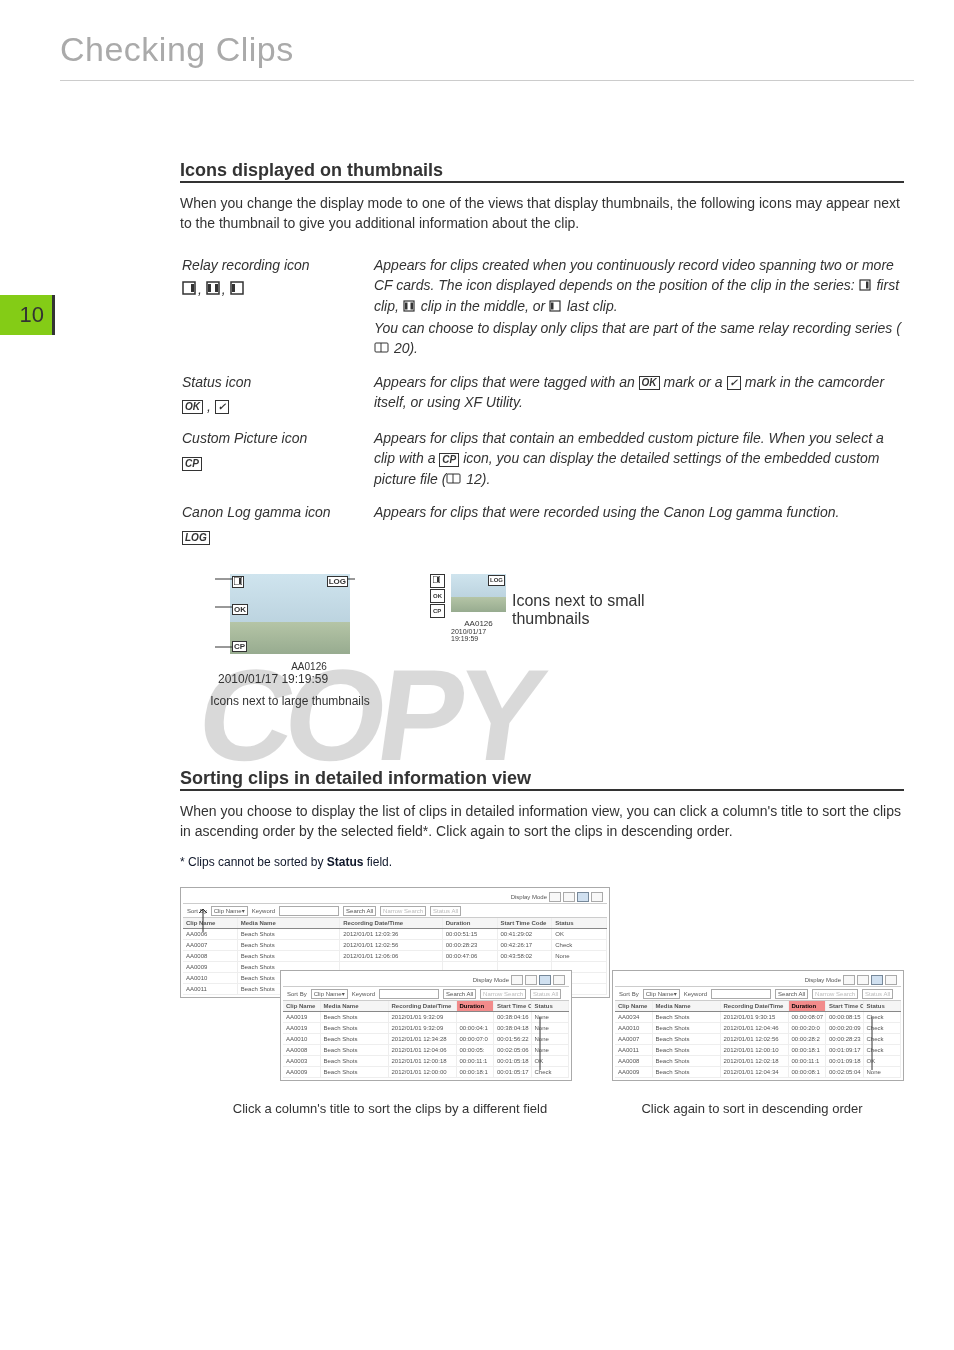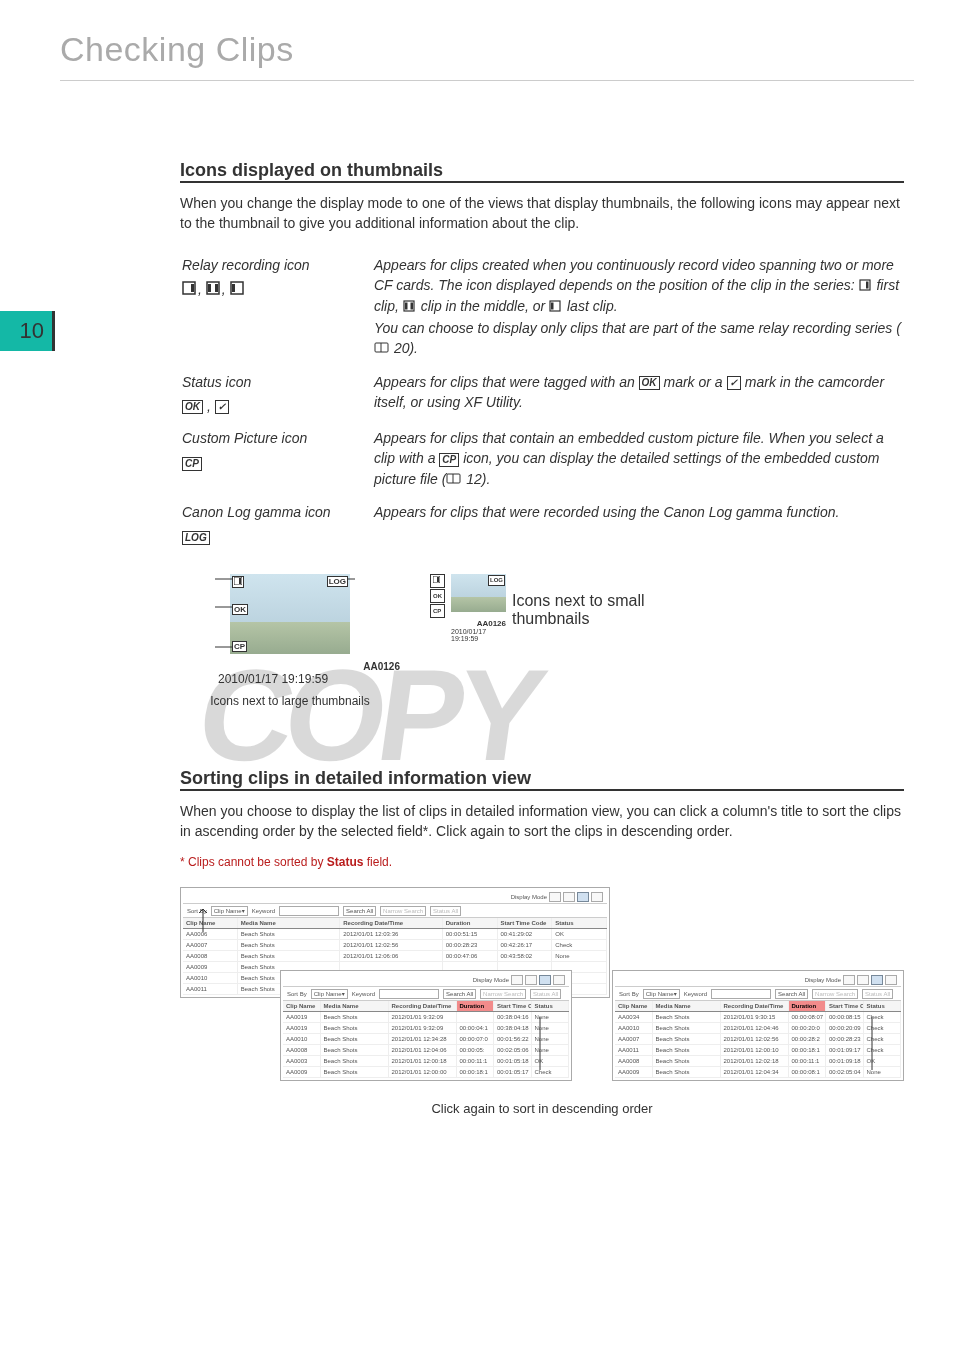--- a/index.html
+++ b/index.html
@@ -27,29 +27,28 @@
     right: 40px;
     height: 1px;
     background: #ccc;
   }
   .page-number-tab {
     position: absolute;
     top: 295px;
     left: 0;
     width: 55px;
     height: 40px;
-    background: #14b8a6;
+    background: #84cc16;
     border-right: 3px solid #333;
     display: flex;
     align-items: center;
     justify-content: flex-end;
     padding-right: 8px;
     font-size: 22px;
     color: #333;
-    margin-top: 16px;
   }
   .content {
     position: absolute;
     top: 160px;
     left: 180px;
     right: 50px;
   }
   .section-heading {
     font-size: 18px;
     font-weight: bold;
@@ -107,21 +106,21 @@
   }
   .thumb-large { width: 120px; height: 80px; }
   .thumb-small { width: 55px; height: 38px; }
   .thumb-cyclist {
     position: absolute;
     bottom: 0; left: 0; right: 0;
     height: 40%;
     background: linear-gradient(180deg, rgba(180,195,160,0.9) 0%, rgba(150,170,140,0.95) 100%);
   }
   .thumb-caption-title {
-    font-size: 10px; font-weight: bold; text-align: right; margin-top: 3px;
+    font-size: 10px; font-weight: normal; text-align: center; margin-top: 3px;
   }
   .thumb-caption-sub {
     font-size: 12px; text-align: left;
   }
   .corner-icon {
     position: absolute;
     background: #fff;
     border: 1px solid #333;
     font-size: 8px;
     font-weight: bold;
@@ -139,21 +138,21 @@
     left: 200px;
     font-size: 130px;
     font-weight: 900;
     color: rgba(0,0,0,0.15);
     transform: skewX(-8deg);
     letter-spacing: -8px;
     pointer-events: none;
   }
   .footnote {
     font-size: 12px;
-    color: #b91c1c;
+    color: #0f172a;
     margin-top: 6px;
   }
   .italic { font-weight: bold; }
   .detail-images {
     margin-top: 18px;
     display: flex;
     flex-direction: column;
     gap: 0;
   }
   .fake-table {
@@ -638,17 +637,18 @@
               </div>
             </div>
         </div>
         <svg style="position:absolute; top:45px; left:255px;" width="20" height="60">
             <line x1="5" y1="55" x2="5" y2="2" class="pointer-line"></line>
           </svg>
       </div>
     </div>
 
     <div class="bottom-captions">
+      <div>Click a column's title to sort the clips by a different field</div>
       <div>Click again to sort in descending order</div>
     </div>
   </div>
 
 </div>
 
 </body></html>

